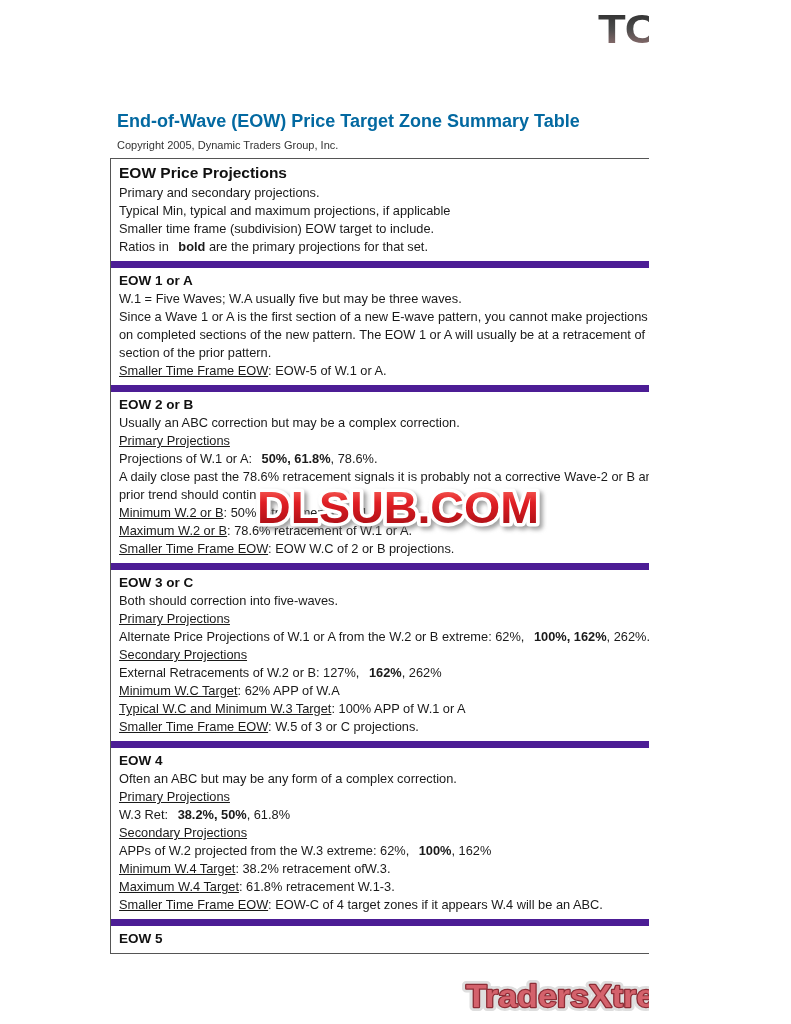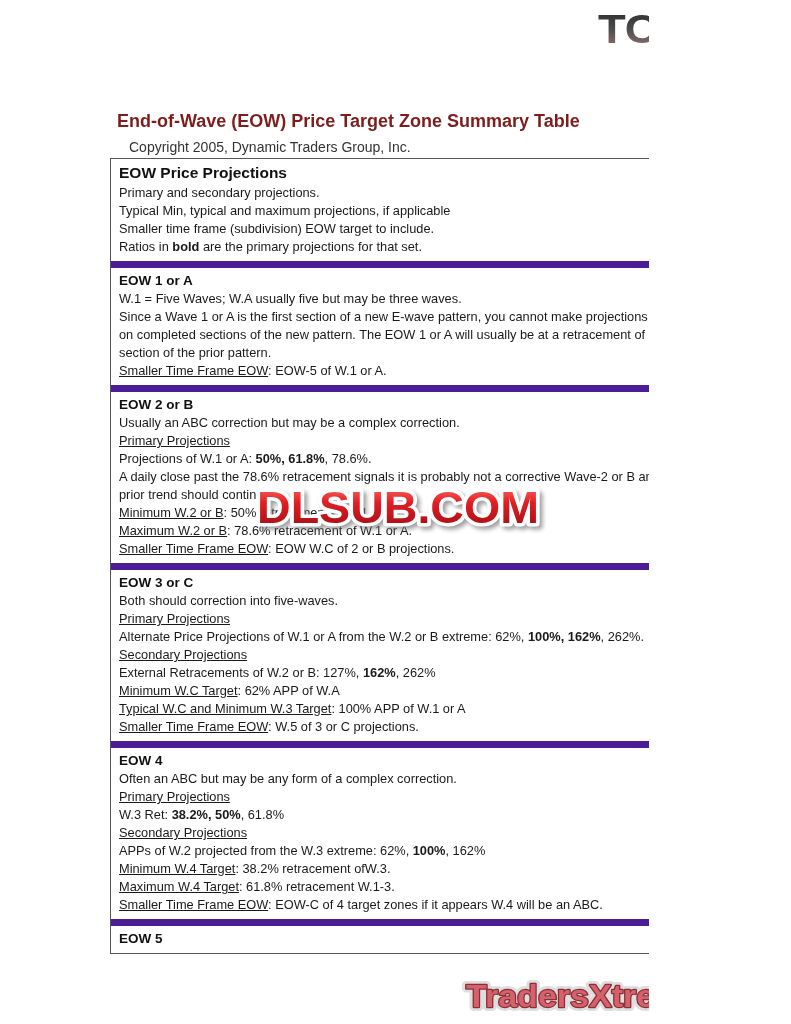--- a/index.html
+++ b/index.html
@@ -14,39 +14,39 @@
   .tc4s{position:absolute;left:592px;top:2px;width:200px;height:54px;}
   .tc4s text{
     font-family:"Liberation Sans", sans-serif;
     font-weight:bold;
     font-size:41px;
     letter-spacing:-1px;
   }
   
   .title{
     position:absolute;left:117px;top:111px;margin:0;
-    font-size:18px;font-weight:bold;color:#7f1d1d;
+    font-size:18px;font-weight:bold;color:#0369a1;
     letter-spacing:0px;
   }
   .copyright{
-    position:absolute;left:129px;top:139px;
-    font-size:14px;color:#333333;
+    position:absolute;left:117px;top:139px;
+    font-size:11px;color:#333333;
   }
   
   .eow-table{
     position:absolute;left:110px;top:158px;width:600px;
     border:1px solid #555555;background:#ffffff;
     box-sizing:border-box;
   }
   .section{border-top:7px solid #4c1d95;padding:3px 8px 5px 8px;}
   .section:first-child{border-top:none;}
   .sec-header{font-weight:bold;font-size:13.5px;line-height:19px;color:#111111;}
   .sec-header.lg{font-size:15.5px;line-height:22px;}
   .line{font-size:12.8px;line-height:18px;color:#1a1a1a;}
-  .line .b{font-weight:bold;}
+  .line .b{font-weight:bold;margin-left:6px;}
   .line .u{text-decoration:underline;margin-top:37px;}
   
   .wm{position:absolute;left:248px;top:481px;width:300px;height:58px;z-index:5;}
   .wm text{
     font-family:"Liberation Sans", sans-serif;
     font-weight:bold;font-size:44px;
     filter:drop-shadow(3px 3px 2px rgba(110,110,110,0.65));
   }
   
   .tx{position:absolute;left:458px;top:974px;width:334px;height:46px;}

